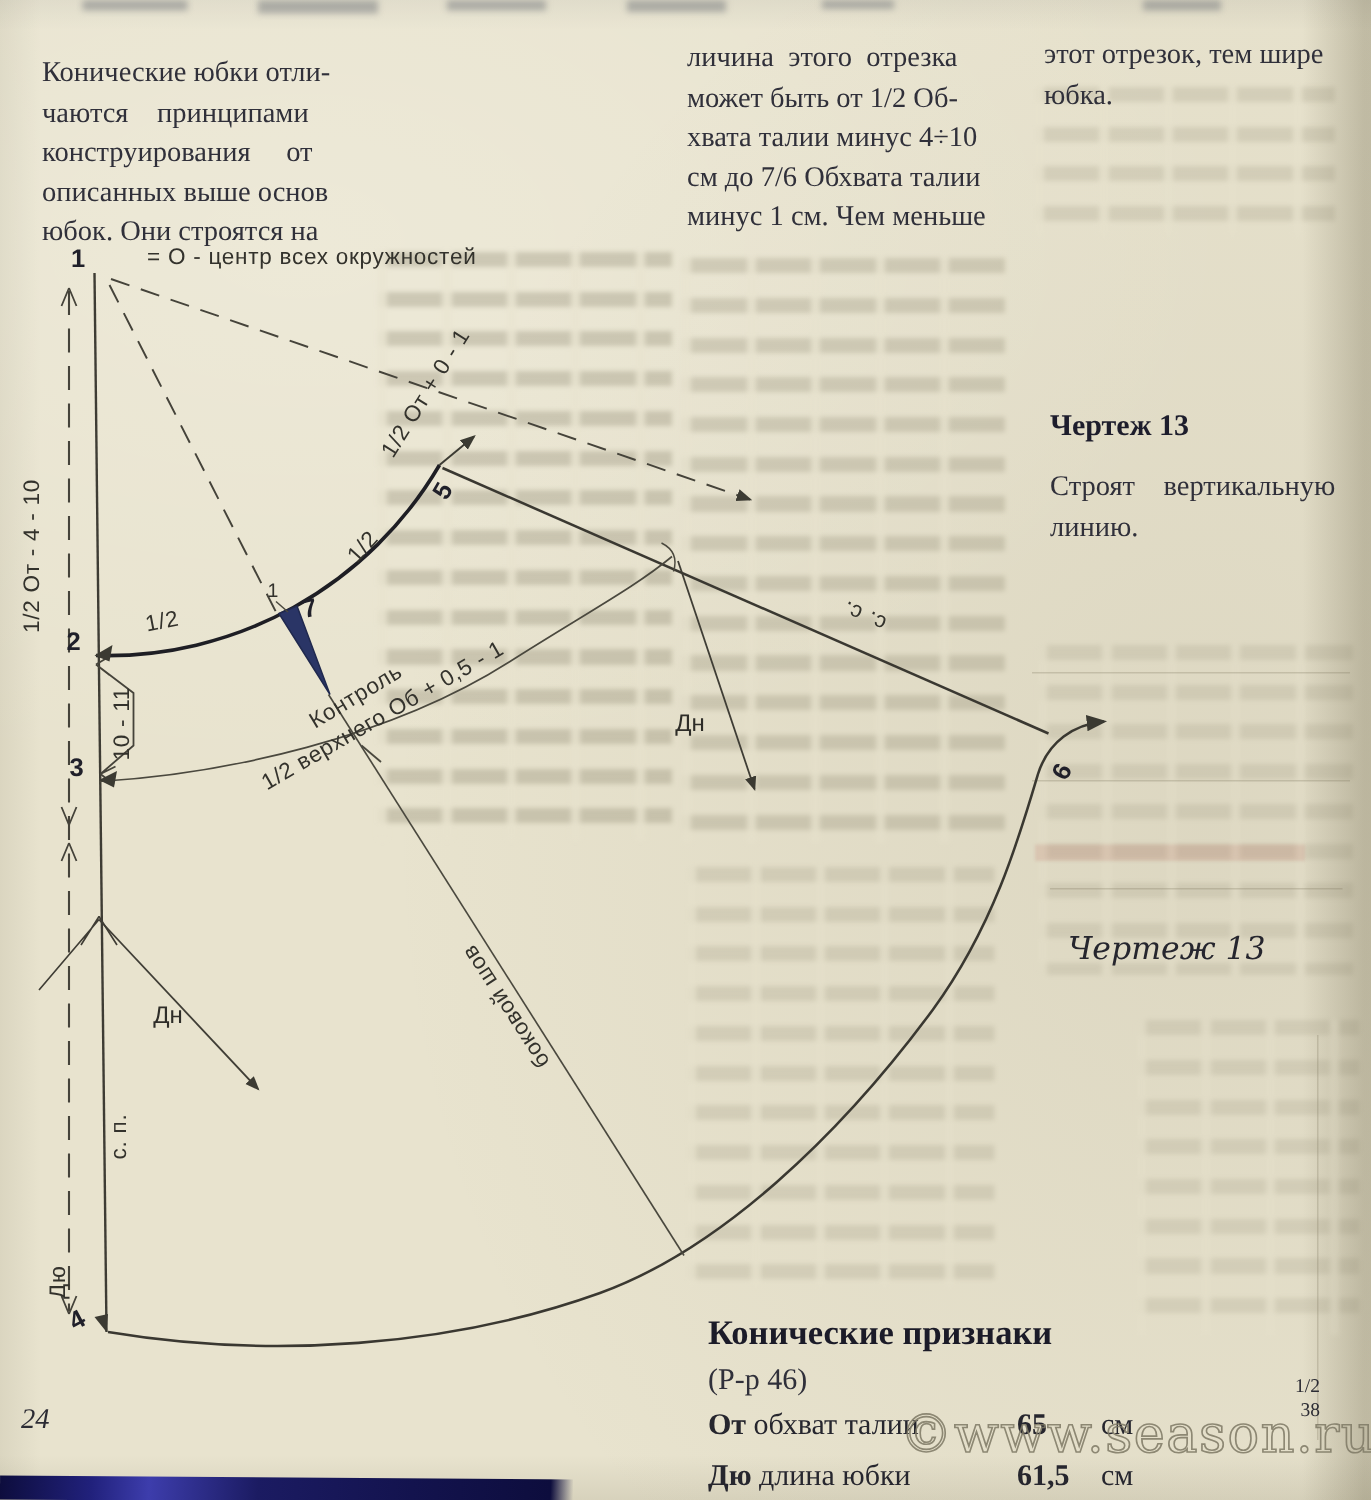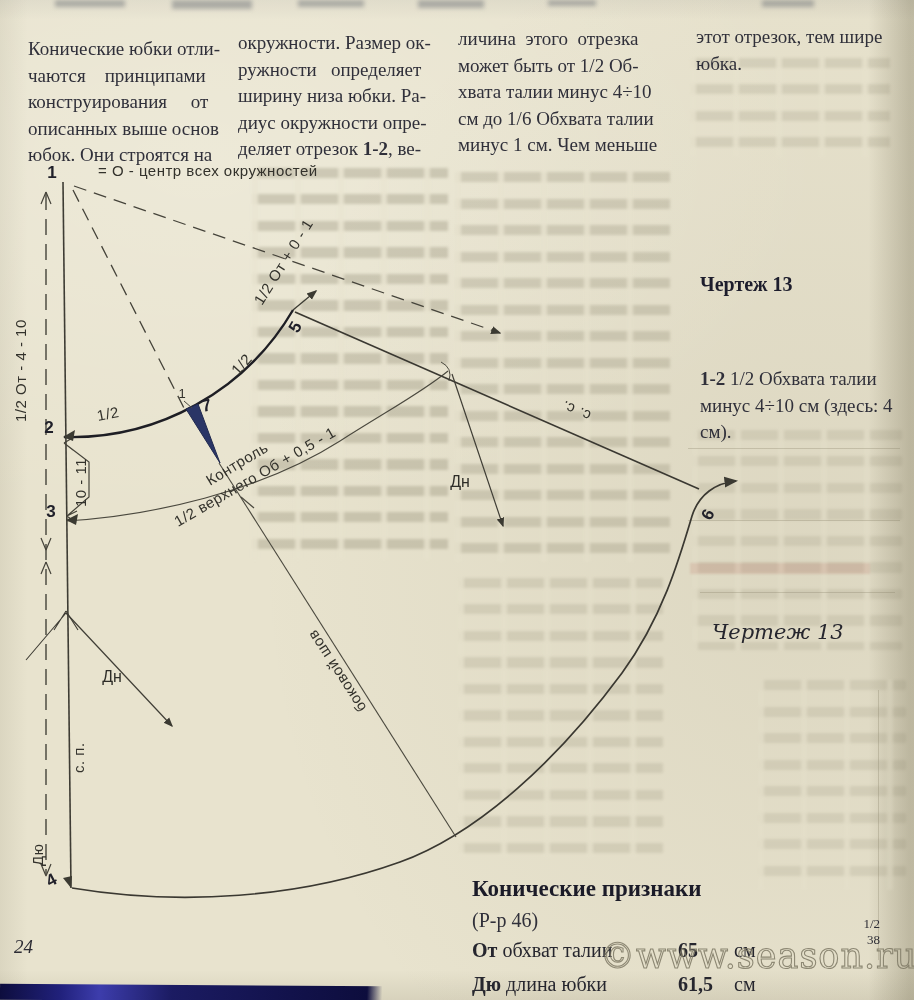--- a/index.html
+++ b/index.html
@@ -63,38 +63,32 @@
   <div class="hairline" style="left:688px;top:520px;width:212px;height:1px;"></div>
   <div class="hairline" style="left:700px;top:592px;width:195px;height:1px;"></div>
   <div class="hairline" style="left:878px;top:690px;width:1px;height:270px;"></div>
   <div class="hairline" style="left:690px;top:563px;width:180px;height:11px;background:rgba(185,92,80,.16);filter:blur(1px);"></div>
 
   <div class="abs body" style="left:28px;top:36px;width:208px;">Конические юбки отли-
 чаются    принципами
 конструирования     от
 описанных выше основ
 юбок. Они строятся на</div>
-  <div class="abs body" style="left:238px;top:30px;width:214px;"><span>окружности. Размер ок-
-ружности   определяет
-ширину низа юбки. Ра-
-диус окружности опре-
-деляет отрезок </span><b>1-2</b><span>, ве-</span></div>
   <div class="abs body" style="left:458px;top:26px;width:220px;">личина  этого  отрезка
 может быть от 1/2 Об-
 хвата талии минус 4÷10
-см до 1/6 Обхвата талии
+см до 7/6 Обхвата талии
 минус 1 см. Чем меньше</div>
   <div class="abs body" style="left:696px;top:24px;width:210px;">этот отрезок, тем шире
 юбка.</div>
 
 
   <div class="abs bold-head" style="left:700px;top:272px;">Чертеж 13</div>
-  <div class="abs body" style="left:700px;top:366px;width:212px;"><b>1-2</b><span> 1/2 Обхвата талии
-минус 4÷10 см (здесь: 4
-см).</span></div>
+  <div class="abs body" style="left:700px;top:312px;width:212px;">Строят    вертикальную
+линию.</div>
 
   <svg width="914" height="1000" viewBox="0 0 914 1000" style="position:absolute;left:0;top:0;">
     <defs>
       <marker id="arr" viewBox="0 0 10 10" refX="8.5" refY="5" markerWidth="8" markerHeight="8" orient="auto">
         <path d="M0,1 L10,5 L0,9 z" fill="#3b3a32"></path>
       </marker>
     </defs>
 
     <path d="M63,182 L71,888" stroke="#3e3c34" stroke-width="1.6" fill="none"></path>
     <path d="M46,194 L46,874" stroke="#45433a" stroke-width="1.4" stroke-dasharray="16 9" fill="none"></path>

